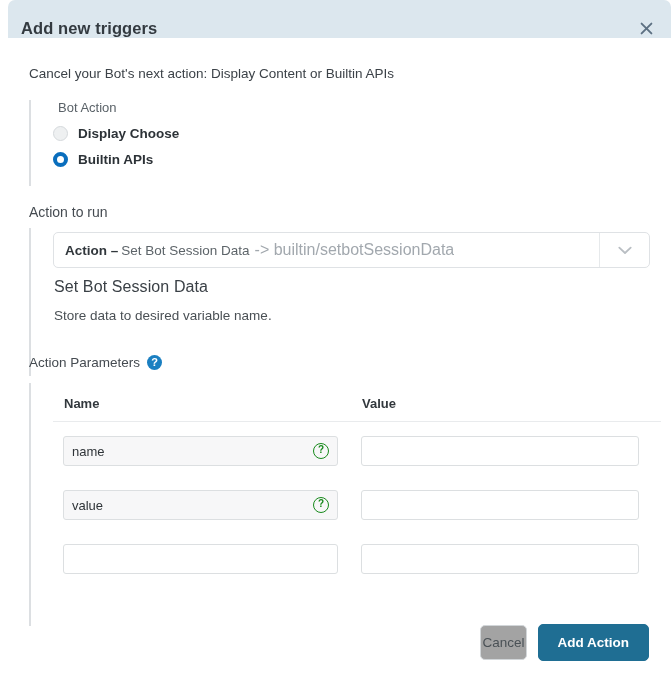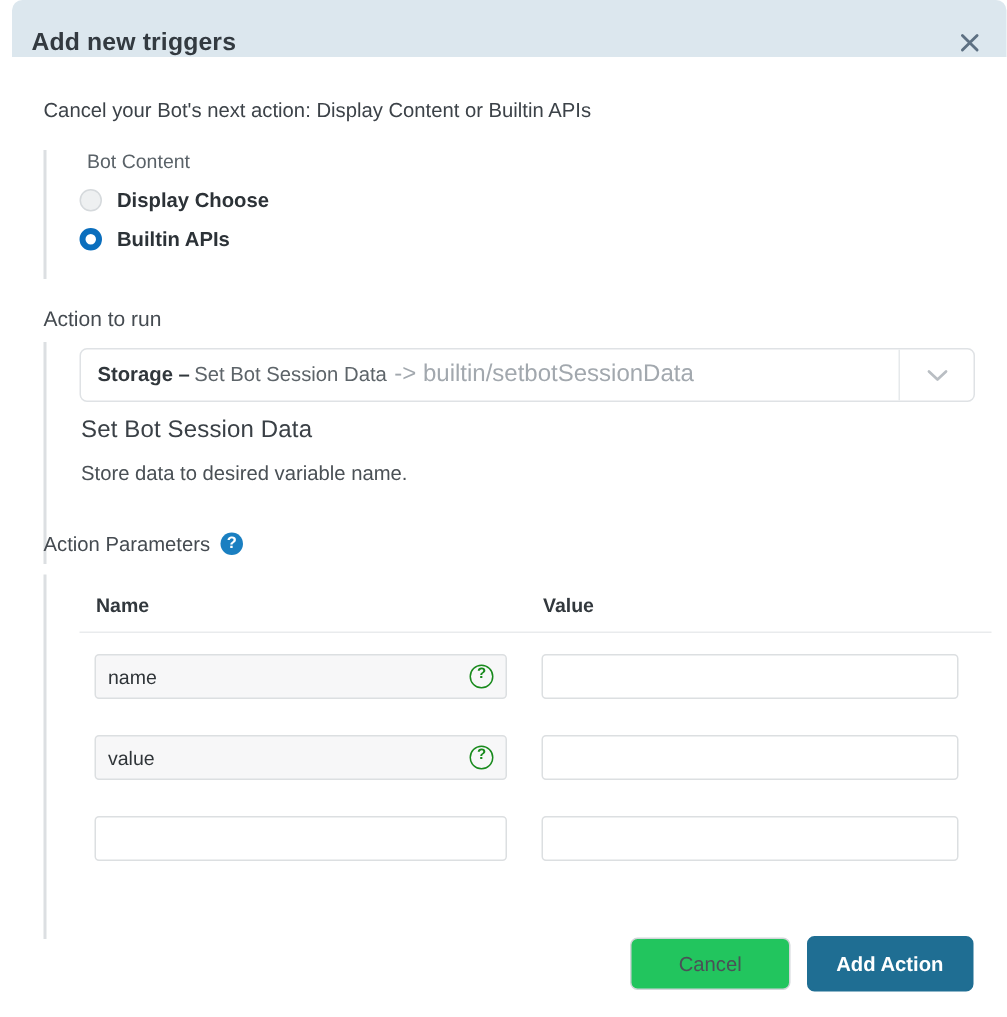--- a/index.html
+++ b/index.html
@@ -335,24 +335,24 @@
     gap: 11px;
   }
   .btn {
     font-family: "Liberation Sans", sans-serif;
     font-size: 13.5px;
     border-radius: 5px;
     cursor: pointer;
     box-sizing: border-box;
   }
   .btn-cancel {
-    background: #22c55e;
+    background: #a3a3a3;
     border: 1px solid #d2d6d9;
     color: #4a5156;
-    padding: 9px 31px;
+    padding: 9px 1px;
   }
   .btn-primary {
     background: #1f6e93;
     border: 1px solid #1f6e93;
     color: #ffffff;
     font-weight: bold;
     padding: 10px 19px;
   }
 </style>
 </head>
@@ -367,39 +367,39 @@
         <path d="M2.6 2.6 L12.4 12.4 M12.4 2.6 L2.6 12.4" stroke="currentColor" stroke-width="1.9" stroke-linecap="round"></path>
       </svg>
     </div>
   </div>
 
   <div class="dialog-body">
 
     <div class="intro-text">Cancel your Bot's next action: Display Content or Builtin APIs</div>
 
     <div class="rule-group group-bot-action">
-      <div class="group-label">Bot Content</div>
+      <div class="group-label">Bot Action</div>
 
       <div class="radio-row r1">
         <span class="radio-outer off"></span>
         <span class="radio-label">Display Choose</span>
       </div>
 
       <div class="radio-row r2">
         <span class="radio-outer on"></span>
         <span class="radio-label">Builtin APIs</span>
       </div>
     </div>
 
     <div class="section-label label-action-to-run">Action to run</div>
 
     <div class="rule-group group-action">
       <div class="select-box">
         <div class="select-text">
-          <span class="sel-prefix">Storage –</span><span class="sel-main">Set Bot Session Data</span><span class="sel-path">-&gt; builtin/setbotSessionData</span>
+          <span class="sel-prefix">Action –</span><span class="sel-main">Set Bot Session Data</span><span class="sel-path">-&gt; builtin/setbotSessionData</span>
         </div>
         <div class="select-arrow-zone">
           <svg class="chev" width="14" height="9" viewBox="0 0 14 9" aria-hidden="true">
             <path d="M1.3 1.6 L7 7 L12.7 1.6" fill="none" stroke="currentColor" stroke-width="1.8" stroke-linecap="round" stroke-linejoin="round"></path>
           </svg>
         </div>
       </div>
 
       <div class="action-title">Set Bot Session Data</div>
       <div class="action-desc">Store data to desired variable name.</div>

